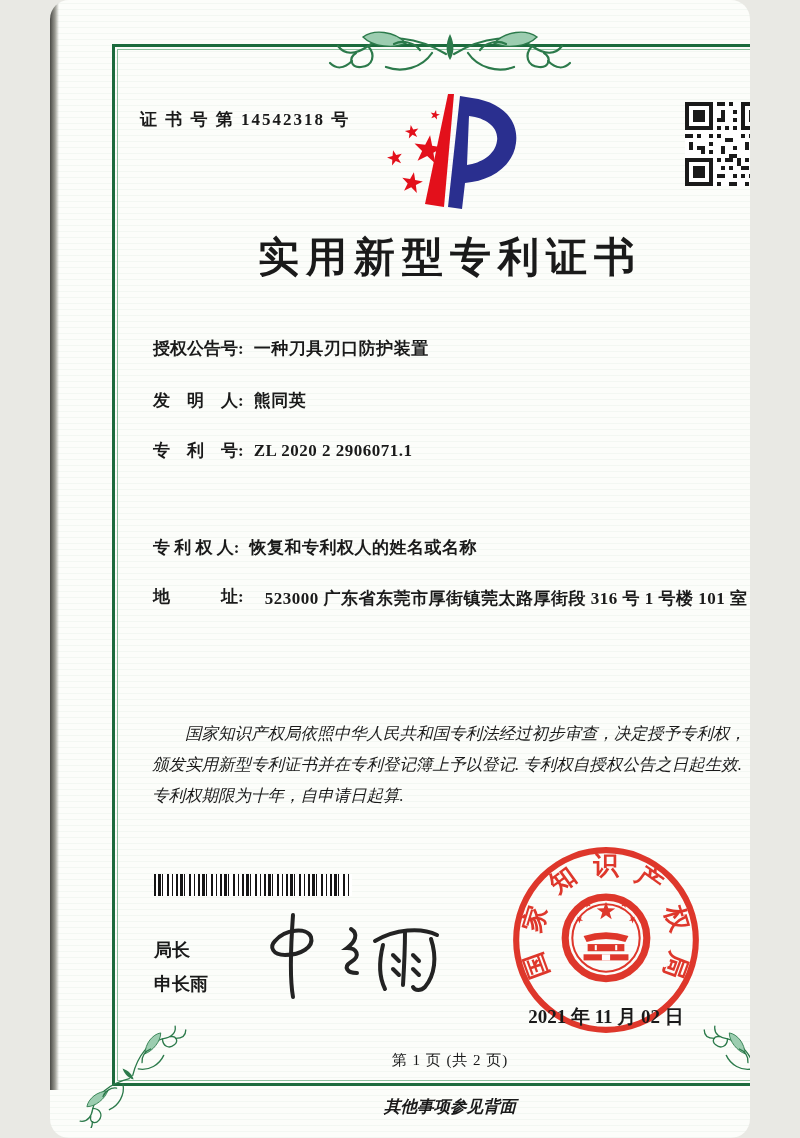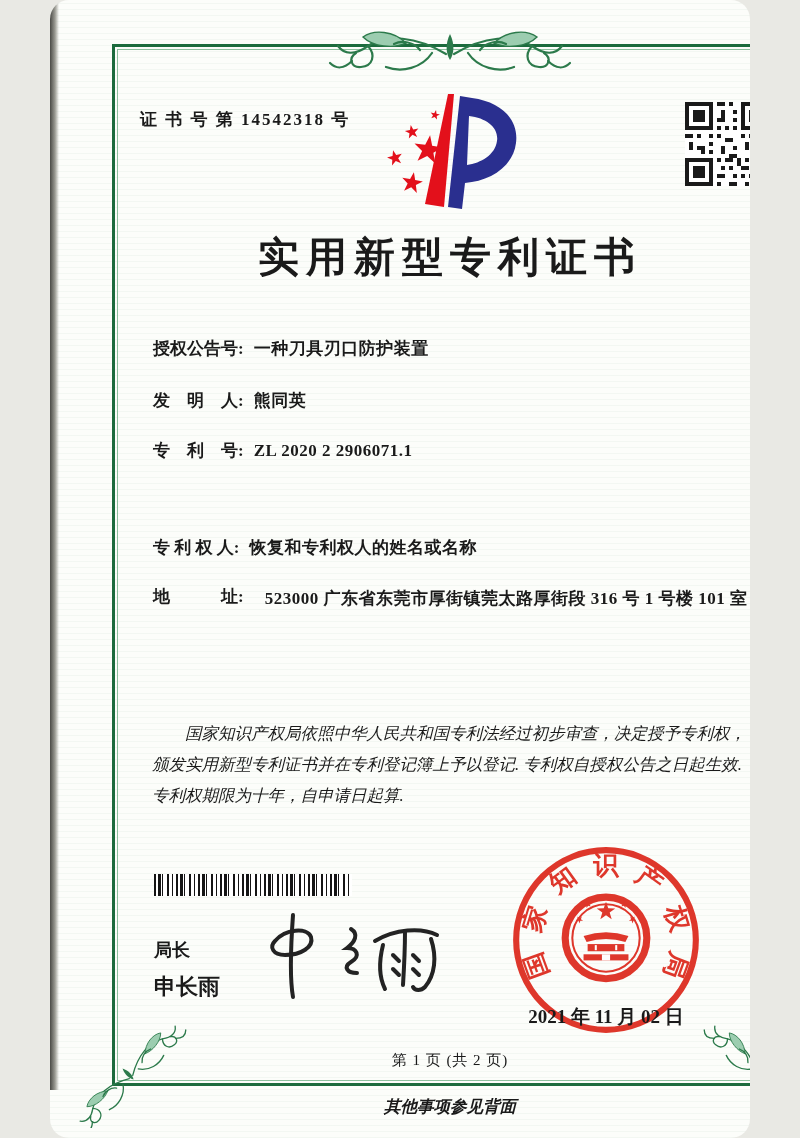--- a/index.html
+++ b/index.html
@@ -18,21 +18,21 @@
   .row{left:103px;font-size:17px;font-weight:bold;white-space:nowrap;}
   .flabel{white-space:pre;margin-right:10px;}
   .fvalue{letter-spacing:0.5px;text-align:center;}
   .fvalue-wrap{display:inline-block;vertical-align:top;width:505px;white-space:normal;line-height:27px;}
   .grant-no{position:absolute;left:315px;top:0;}
   .body-text{left:102px;top:674px;width:600px;font-size:16.5px;font-style:italic;line-height:31px;margin-top:44px;}
   .body-text p{margin:0;text-indent:2em;}
   .barcode{left:104px;top:874px;width:198px;height:22px;
         background:repeating-linear-gradient(90deg,#141414 0 2px,#fff 2px 4px,#141414 4px 7px,#fff 7px 8px,#141414 8px 9px,#fff 9px 13px,#141414 13px 15px,#fff 15px 18px,#141414 18px 19px,#fff 19px 22px);}
   .sig-title{left:104px;top:938px;font-size:18px;font-weight:bold;font-family:"Liberation Sans","DejaVu Sans",sans-serif;}
-  .sig-name{left:104px;top:972px;font-size:22px;font-weight:bold;font-family:"Liberation Sans","DejaVu Sans",sans-serif;}
+  .sig-name{left:104px;top:972px;font-size:18px;font-weight:bold;font-family:"Liberation Sans","DejaVu Sans",sans-serif;}
   .seal-svg{left:458px;top:842px;width:196px;height:196px;z-index:5;opacity:0.94;}
   .seal-char{font-size:25px;font-weight:bold;fill:#dd2b1f;font-family:"Liberation Serif","DejaVu Serif",serif;}
   .seal-date{left:452px;top:1004px;width:208px;text-align:center;font-size:19px;font-weight:bold;z-index:6;}
   .page-info{left:0;top:1051px;width:800px;text-align:center;font-size:15px;font-weight:normal;letter-spacing:1px;}
   .back-note{left:0;top:1096px;width:800px;text-align:center;font-size:16.5px;font-style:italic;font-weight:bold;}
   .ornament-top{left:278px;top:20px;z-index:3;}
   .ornament-bl{left:8px;top:998px;z-index:3;}
   .ornament-br{left:652px;top:998px;z-index:3;}
 </style>
 </head>

